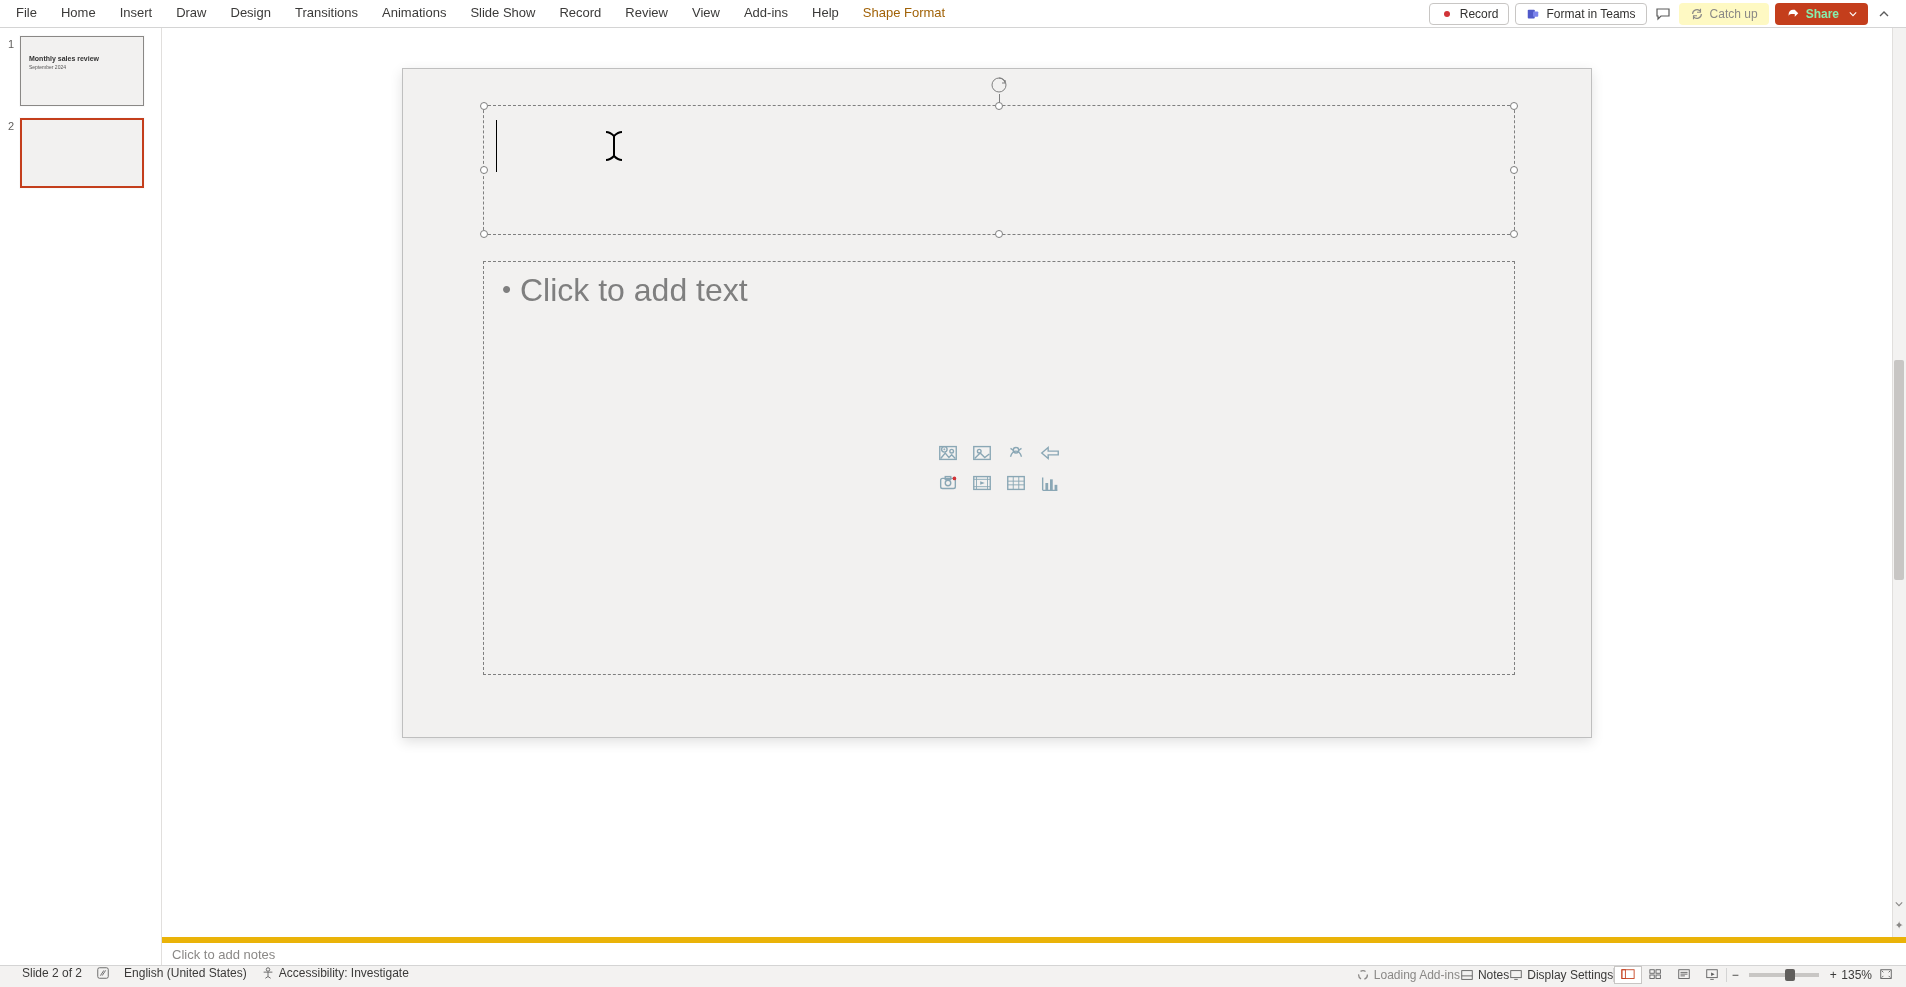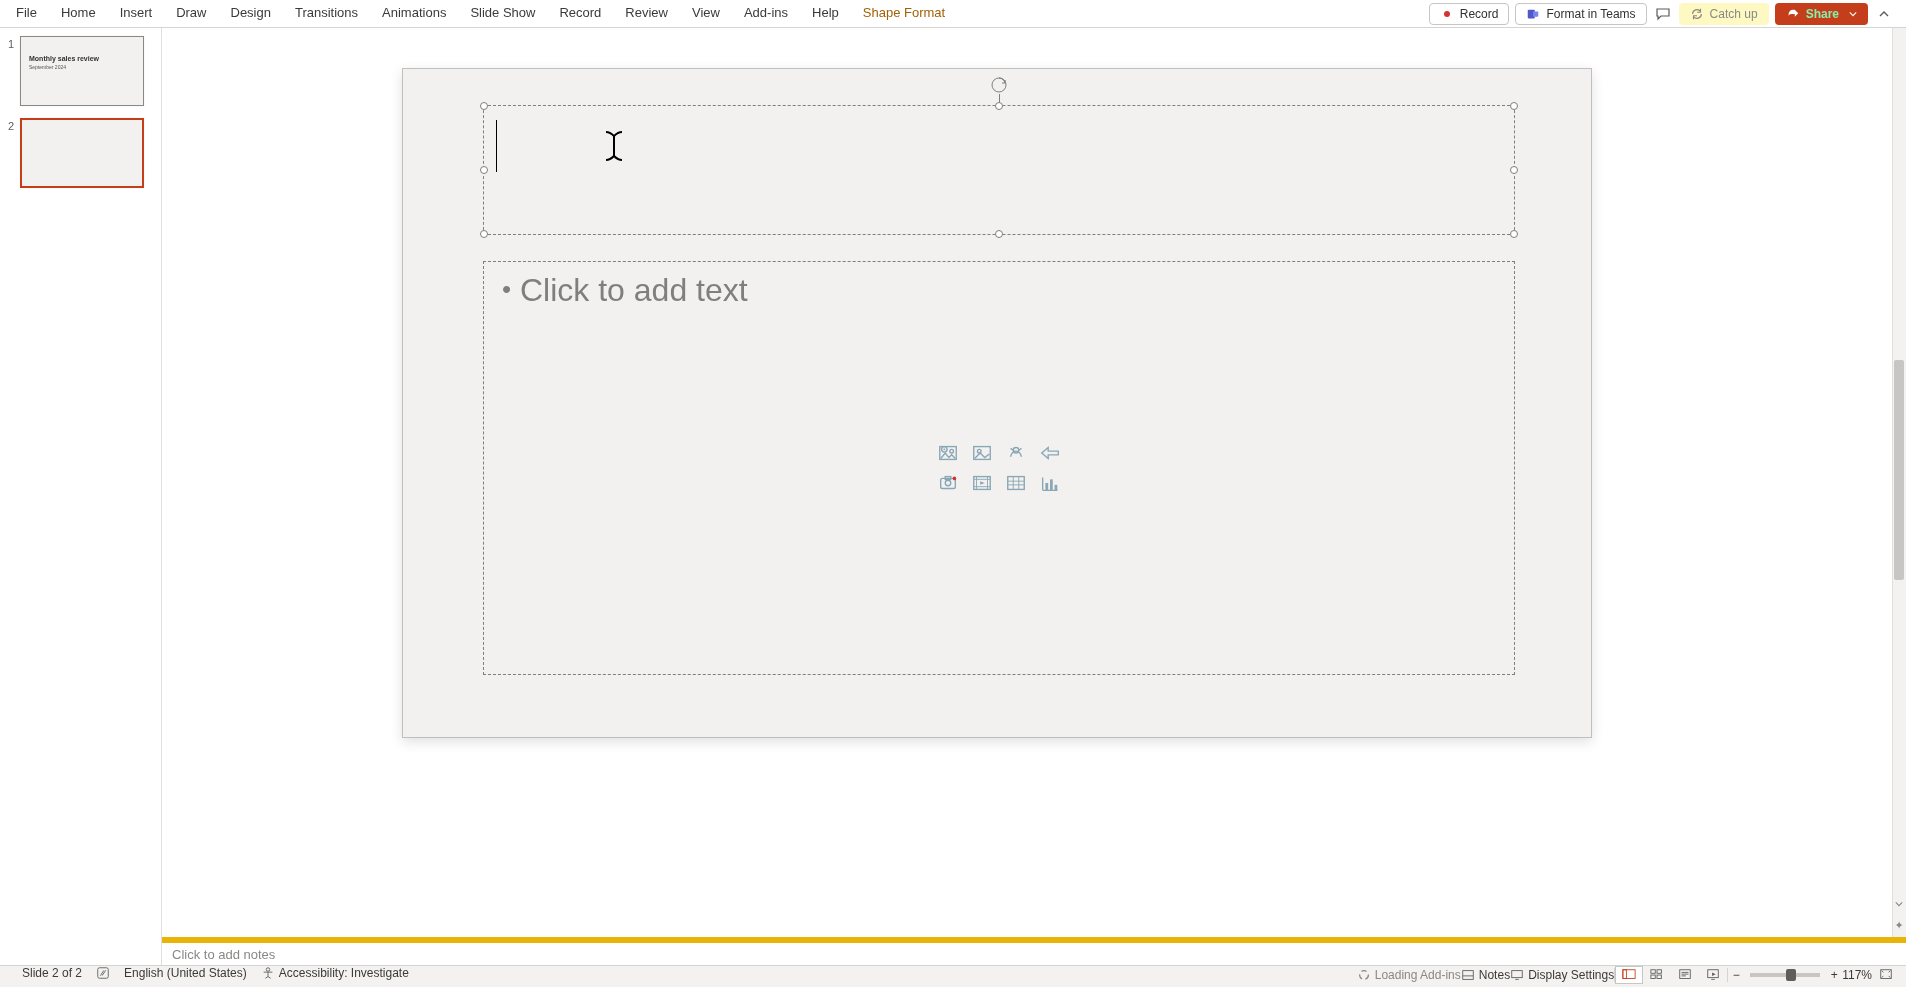--- a/index.html
+++ b/index.html
@@ -540,21 +540,21 @@
         </svg>
     </div>
 
     <span class="sep" style="width:1px;height:14px;background:#d4d4d4;"></span>
 
     <span class="zoom-btn">−</span>
     <div class="zoom-track">
       <div class="knob"></div>
     </div>
     <span class="zoom-btn">+</span>
-    <span class="status-item">117%</span>
+    <span class="status-item">135%</span>
 
     <div class="view-btn">
       <svg viewBox="0 0 16 16" width="16" height="14">
           <rect x="2" y="2" width="12" height="10" fill="none" stroke="#5b5b5b"></rect>
           <path d="M5 5l-2-2M11 5l2-2M5 9l-2 2M11 9l2 2" stroke="#5b5b5b"></path>
         </svg>
     </div>
   </div>
 </div>
 

